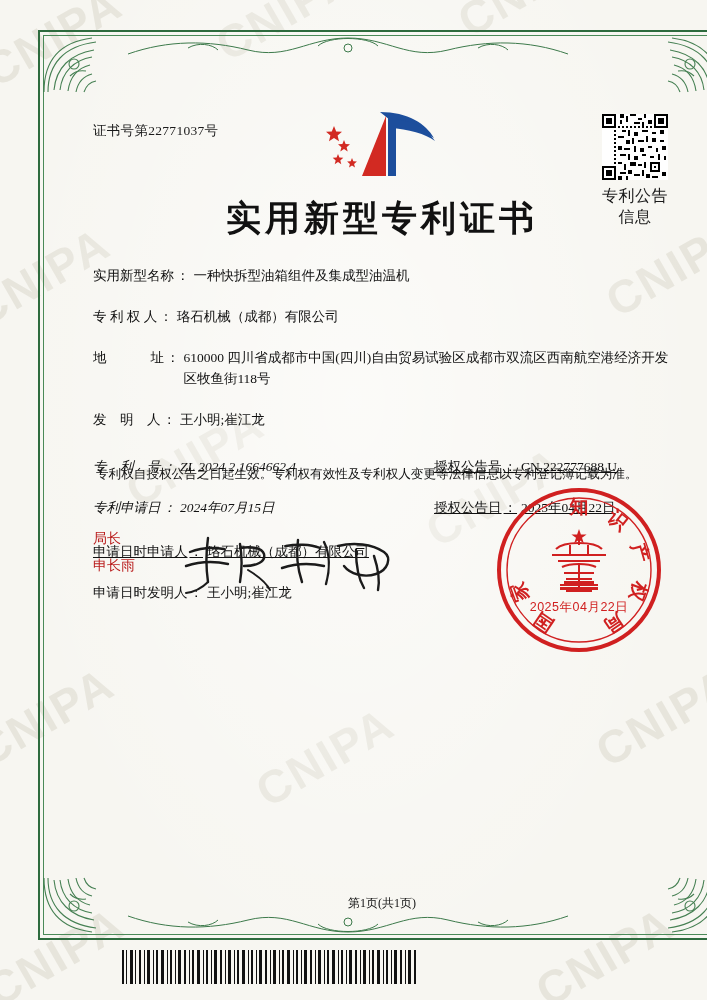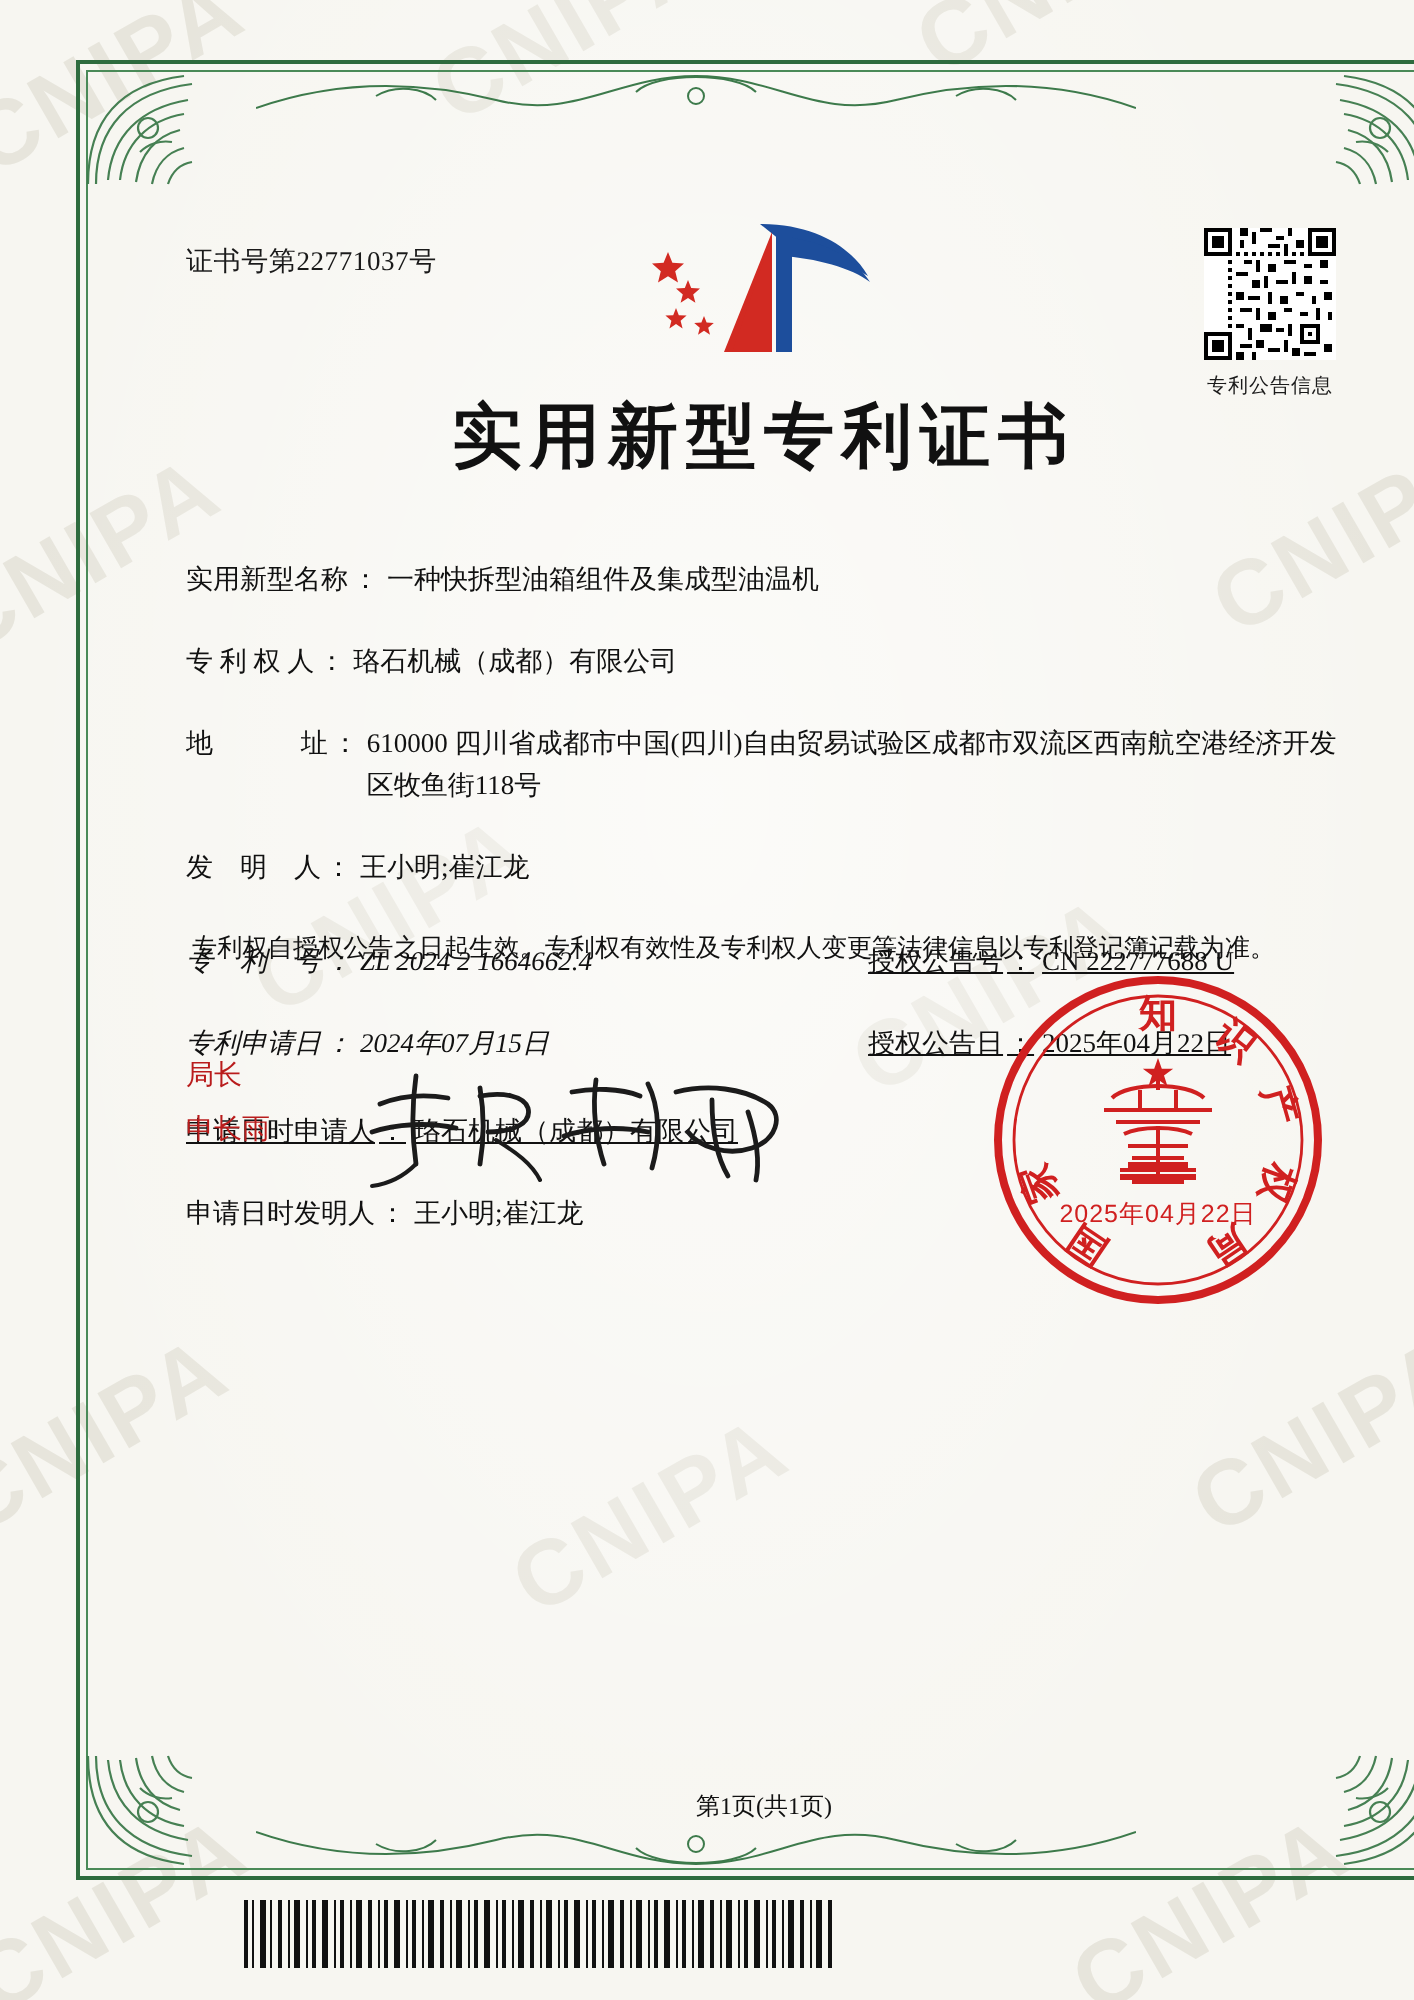--- a/index.html
+++ b/index.html
@@ -103,21 +103,21 @@
     width: 82px;
     text-align: center;
   }
   .qr {
     width: 66px;
     height: 66px;
     margin: 0 auto;
     display: block;
   }
   .qr-caption {
-    font-size: 10px;
+    font-size: 16px;
     color: #1a1a1a;
     margin-top: 6px;
     letter-spacing: .5px;
   }
 
   .main-title {
     position: absolute;
     top: 165px;
     left: 0;
     right: 0;
@@ -127,21 +127,21 @@
     letter-spacing: 4px;
     color: #111;
     font-family: "Liberation Serif", "DejaVu Serif", serif;
   }
 
   
   .fields {
     position: absolute;
     left: 55px;
     right: 45px;
-    top: 250px;
+    top: 236px;
     font-size: 13.5px;
     color: #111;
   }
   .row {
     display: flex;
     align-items: flex-start;
     margin-bottom: 20px;
     line-height: 1.55;
   }
   .label {

